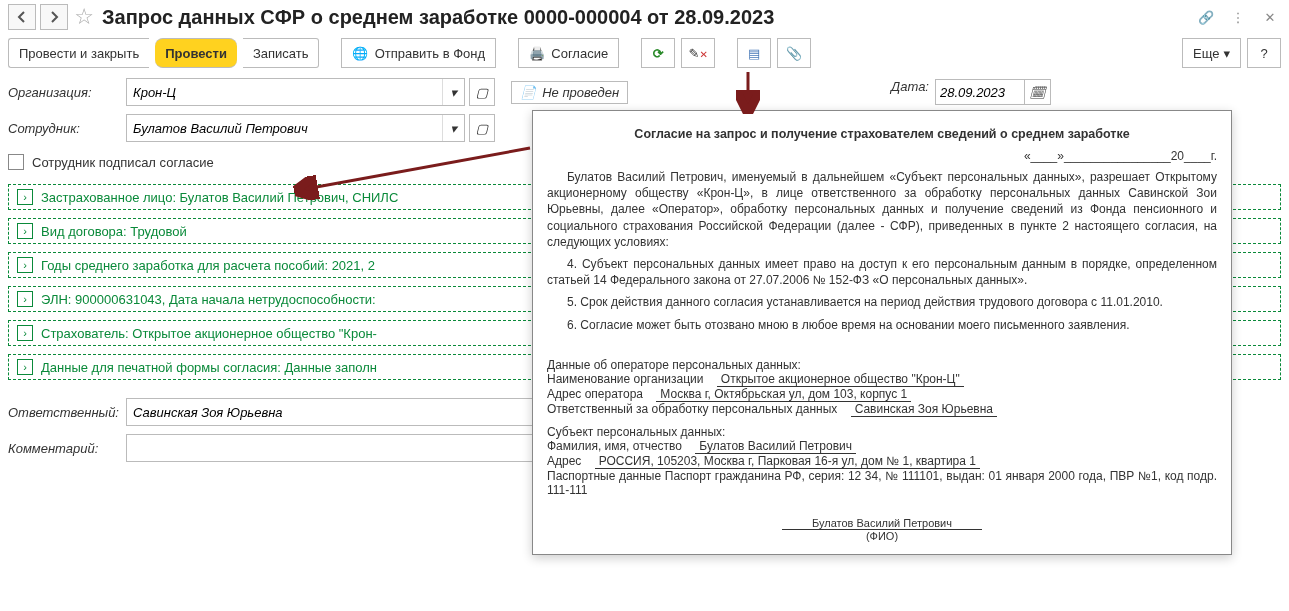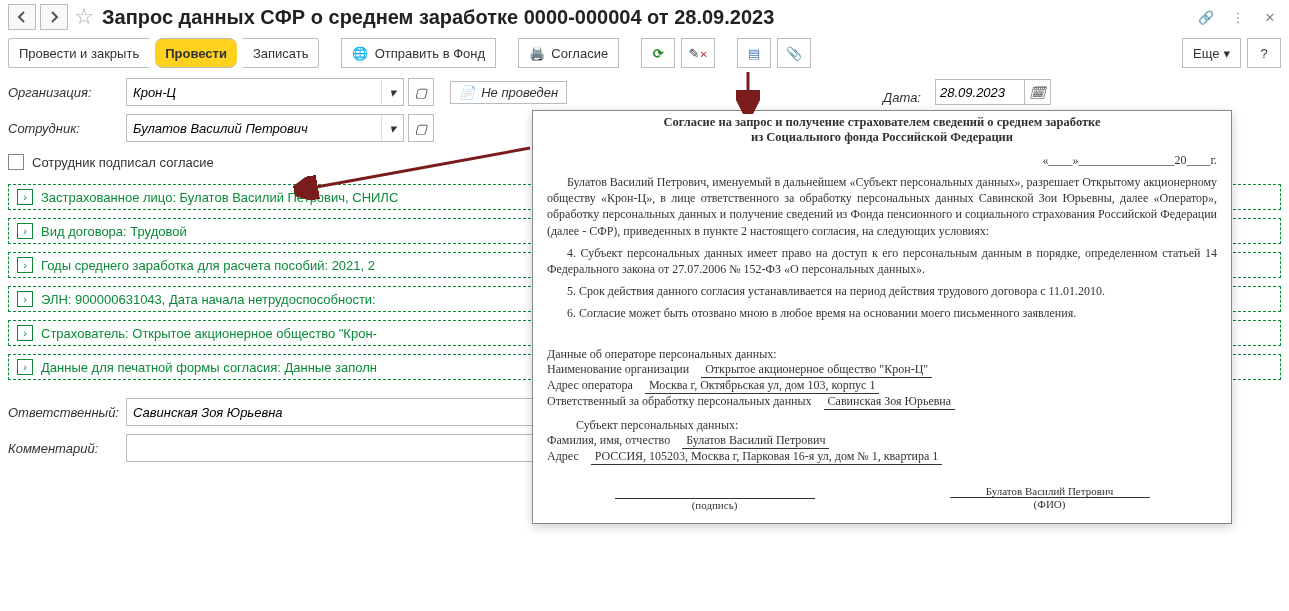--- a/index.html
+++ b/index.html
@@ -67,21 +67,21 @@
   
   .form-area {
     padding: 2px 8px;
   }
   .row { display: flex; align-items: center; margin-bottom: 8px; font-style: italic;}
   .lbl { width: 118px; }
   .input-wrap {
     display: flex; align-items: center;
     border: 1px solid #bbb;
     height: 28px;
-    width: 278px;
+    width: 339px;
   }
   .input-wrap input {
     border: none; height: 100%; padding: 0 6px; outline: none; flex:1; font: inherit;
   }
   .input-drop { width: 22px; height: 100%; display:flex; align-items:center; justify-content:center; border-left:1px solid #ddd; cursor:pointer;}
   .input-open { width: 26px; height: 28px; display:flex; align-items:center; justify-content:center; border:1px solid #bbb; margin-left:4px; cursor:pointer;}
   .status-wrap {
     display:flex; align-items:center; gap:8px; margin-left: 16px;
   }
   .status-box { border:1px solid #bbb; padding: 3px 8px; display:flex; align-items:center; gap:6px;}
@@ -109,25 +109,24 @@
     border:1px solid #bbb; height:28px; width: 720px; padding:0 6px; font:inherit;
   }
   
   .overlay-doc {
     position:absolute;
     left: 532px; top: 110px;
     width: 700px;
     background:#fff;
     border:1px solid #888;
     box-shadow: 0 3px 10px rgba(0,0,0,.2);
-    padding: 4px 14px 12px 14px;
+    padding: 16px 14px 12px 14px;
     font-size: 12px;
     color:#333;
     text-align: justify;
-    font-family: Liberation Serif, serif;
   }
   .doc-title { text-align:center; font-weight:bold; font-size:12.5px; margin-bottom:8px;}
   .doc-dateline { text-align:right; font-size:12px;}
   .doc-para { margin: 6px 0; line-height:1.35;}
   .doc-field { border-bottom:1px solid #333; display:inline-block; padding: 0 4px;}
   .doc-sign-row { display:flex; justify-content:space-around; margin-top:20px; font-size:11px;}
   .doc-sign { text-align:center;}
   .doc-sign .line { border-bottom:1px solid #333; width:200px; margin:0 auto; height:14px;}
   
   .arrow {
@@ -208,21 +207,21 @@
       <div class="input-drop">▾</div>
     </div>
     <div class="input-open">▢</div>
 
     <div class="status-wrap">
       <div class="status-box">
         <span>📄</span>
         <span>Не проведен</span>
       </div>
     </div>
-    <div style="margin-left:auto; display:flex; align-items:flex-end; margin-right:230px;gap:8px;">
+    <div style="margin-left:auto; display:flex; align-items:flex-start; margin-right:230px;">
       <span style="margin-right:6px;">Дата:</span>
       <div class="date-box">
         <input class="date-input" value="28.09.2023" style="">
         <div class="cal-btn">
             <span>🗓</span>
           </div>
       </div>
     </div>
   </div>
 
@@ -271,21 +270,20 @@
   </div>
   <div class="row">
     <div class="lbl">Комментарий:</div>
     <input class="long-input" value="" style="">
   </div>
 </div>
 
 <div class="overlay-doc">
   <div class="doc-title">
     <div>Согласие на запрос и получение страхователем сведений о среднем заработке</div>
-    <div>из Социального фонда Российской Федерации</div>
   </div>
   <div class="doc-dateline">«____»________________20____г.</div>
   <p class="doc-para" style="text-indent:20px;">Булатов Василий Петрович, именуемый в дальнейшем «Субъект персональных данных», разрешает Открытому акционерному обществу «Крон-Ц», в лице ответственного за обработку персональных данных Савинской Зои Юрьевны, далее «Оператор», обработку персональных данных и получение сведений из Фонда пенсионного и социального страхования Российской Федерации (далее - СФР), приведенных в пункте 2 настоящего согласия, на следующих условиях:</p>
   <p class="doc-para" style="text-indent:20px;">4. Субъект персональных данных имеет право на доступ к его персональным данным в порядке, определенном статьей 14 Федерального закона от 27.07.2006 № 152-ФЗ «О персональных данных».</p>
   <p class="doc-para" style="text-indent:20px;">5. Срок действия данного согласия устанавливается на период действия трудового договора  с 11.01.2010.</p>
   <p class="doc-para" style="text-indent:20px;">6. Согласие может быть отозвано мною в любое время на основании моего письменного заявления.</p>
 
   <div style="margin-top:25px;">Данные об операторе персональных данных:</div>
   <div>
     <span>Наименование организации</span>&nbsp;&nbsp;&nbsp;
@@ -293,35 +291,32 @@
   </div>
   <div>
     <span>Адрес оператора</span>&nbsp;&nbsp;&nbsp;
     <span class="doc-field">Москва г, Октябрьская ул, дом 103, корпус 1</span>
   </div>
   <div>
     <span>Ответственный за обработку персональных данных</span>&nbsp;&nbsp;&nbsp;
     <span class="doc-field">Савинская Зоя Юрьевна</span>
   </div>
 
-  <div style="margin-top:8px;margin-left:29px;">Субъект персональных данных:</div>
+  <div style="margin-top:8px;">Субъект персональных данных:</div>
   <div>
     <span>Фамилия, имя, отчество</span>&nbsp;&nbsp;&nbsp;
     <span class="doc-field">Булатов Василий Петрович</span>
   </div>
   <div>
     <span>Адрес</span>&nbsp;&nbsp;&nbsp;
     <span class="doc-field">РОССИЯ, 105203, Москва г, Парковая 16-я ул, дом № 1, квартира 1</span>
   </div>
+  <div>Паспортные данные Паспорт гражданина РФ, серия: 12 34, № 111101, выдан: 01 января 2000 года, ПВР №1, код подр. 111-111</div>
 
   <div class="doc-sign-row">
-    <div class="doc-sign">
-      <div class="line"></div>
-      <div>(подпись)</div>
-    </div>
     <div class="doc-sign">
       <div class="line" style="height:auto;">Булатов Василий Петрович</div>
       <div>(ФИО)</div>
     </div>
   </div>
 </div>
 
 <svg class="arrow" style="position:absolute; left:0; top:0; width:1289px; height:611px; pointer-events:none;">
   <defs>
     <marker id="ah" markerWidth="8" markerHeight="8" refX="6" refY="4" orient="auto">

